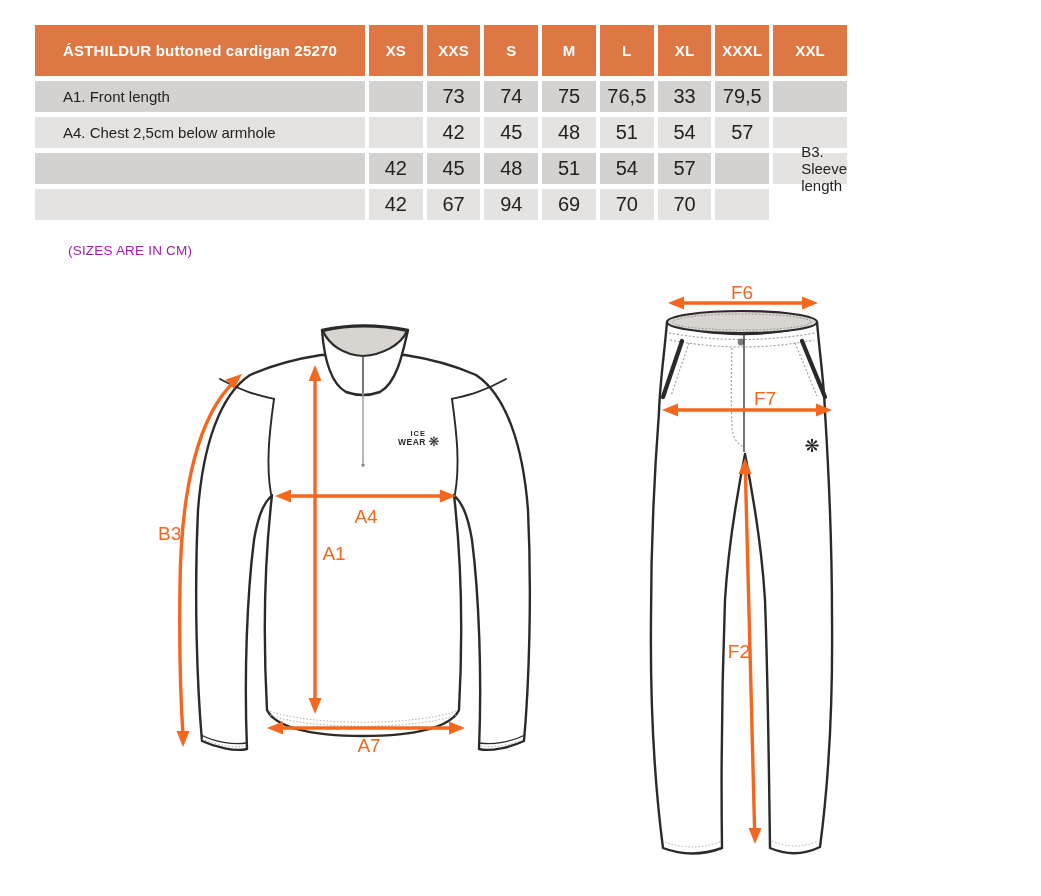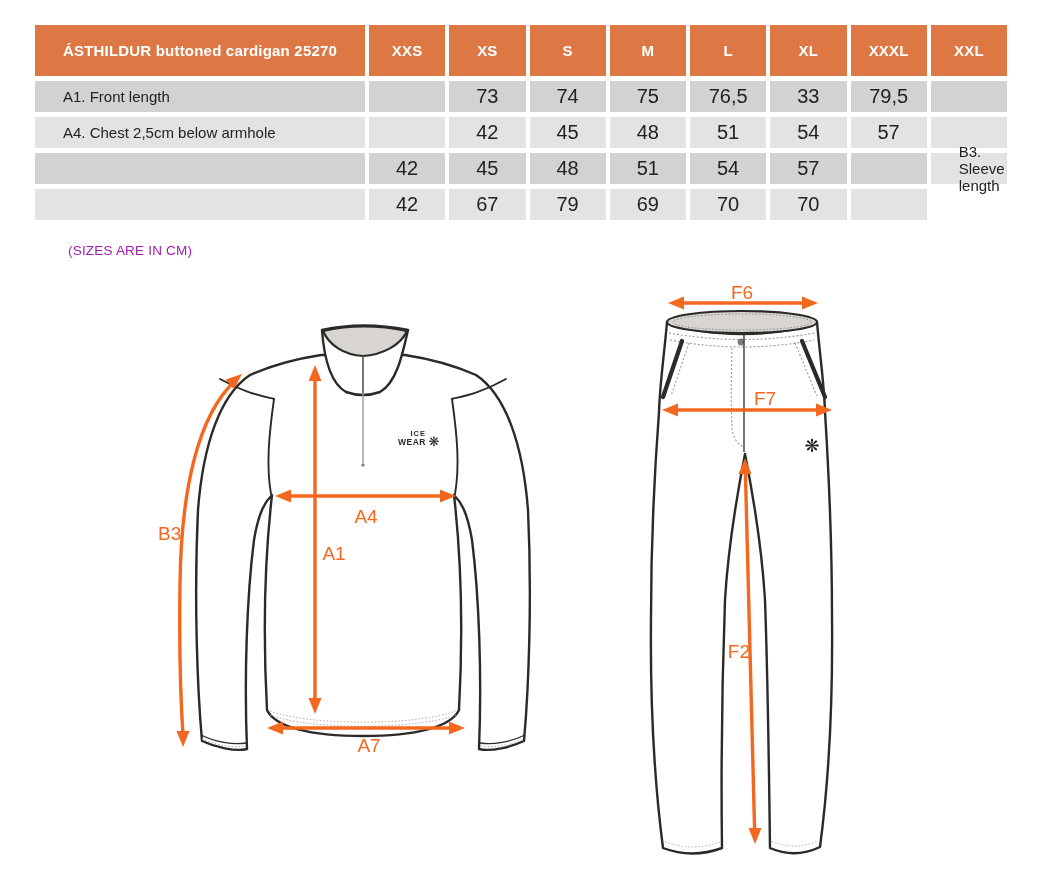--- a/index.html
+++ b/index.html
@@ -2,21 +2,21 @@
 <html><head>
 <meta charset="utf-8">
 <style>
   html,body{margin:0;padding:0;background:#fff;}
   .page{
     position:relative;width:1041px;height:896px;background:#fff;
     font-family:"Liberation Sans",sans-serif;overflow:hidden;
   }
   
   .size-table{
-    position:absolute;left:35px;top:25px;width:972px;
+    position:absolute;left:35px;top:25px;width:812px;
     display:grid;
     grid-template-columns:330px repeat(8,1fr);
     grid-template-rows:51px repeat(4,31px);
     column-gap:4px;row-gap:5px;border-radius:17px;
   }
   .cell{display:flex;align-items:center;justify-content:center;}
   .hcell{background:#DD7845;color:#fff;font-weight:bold;font-size:15px;letter-spacing:.2px;}
   .title-cell{justify-content:center;}
   .lcell{justify-content:flex-start;padding-left:28px;font-size:15px;color:#242220;}
   .vcell{font-size:20px;color:#242220;}
@@ -42,22 +42,22 @@
   .logo-text{fill:#2B2A29;font-weight:bold;font-family:"Liberation Sans",sans-serif;}
 </style>
 </head>
 <body>
 
 <div class="page">
 
   <div class="size-table">
 
     <div class="cell hcell title-cell">ÁSTHILDUR buttoned cardigan 25270</div>
+    <div class="cell hcell">XS</div>
     <div class="cell hcell">XXS</div>
-    <div class="cell hcell">XS</div>
     <div class="cell hcell">S</div>
     <div class="cell hcell">M</div>
     <div class="cell hcell">L</div>
     <div class="cell hcell">XL</div>
     <div class="cell hcell">XXXL</div>
     <div class="cell hcell">XXL</div>
 
     <div class="cell lcell row-dark">A1. Front length</div>
     <div class="cell vcell row-dark"></div>
     <div class="cell vcell row-dark">73</div>
@@ -84,21 +84,21 @@
     <div class="cell vcell row-dark">48</div>
     <div class="cell vcell row-dark">51</div>
     <div class="cell vcell row-dark">54</div>
     <div class="cell vcell row-dark">57</div>
     <div class="cell vcell row-dark"></div>
 
     <div class="cell lcell row-light">B3. Sleeve length</div>
     <div class="cell vcell row-light"></div>
     <div class="cell vcell row-light">42</div>
     <div class="cell vcell row-light">67</div>
-    <div class="cell vcell row-light">79</div>
+    <div class="cell vcell row-light">94</div>
     <div class="cell vcell row-light">69</div>
     <div class="cell vcell row-light">70</div>
     <div class="cell vcell row-light">70</div>
     <div class="cell vcell row-light"></div>
   </div>
 
   <div class="sizes-note">(SIZES ARE IN CM)</div>
 
   <svg class="jacket-svg" width="420" height="480" viewBox="0 0 420 480">
 

